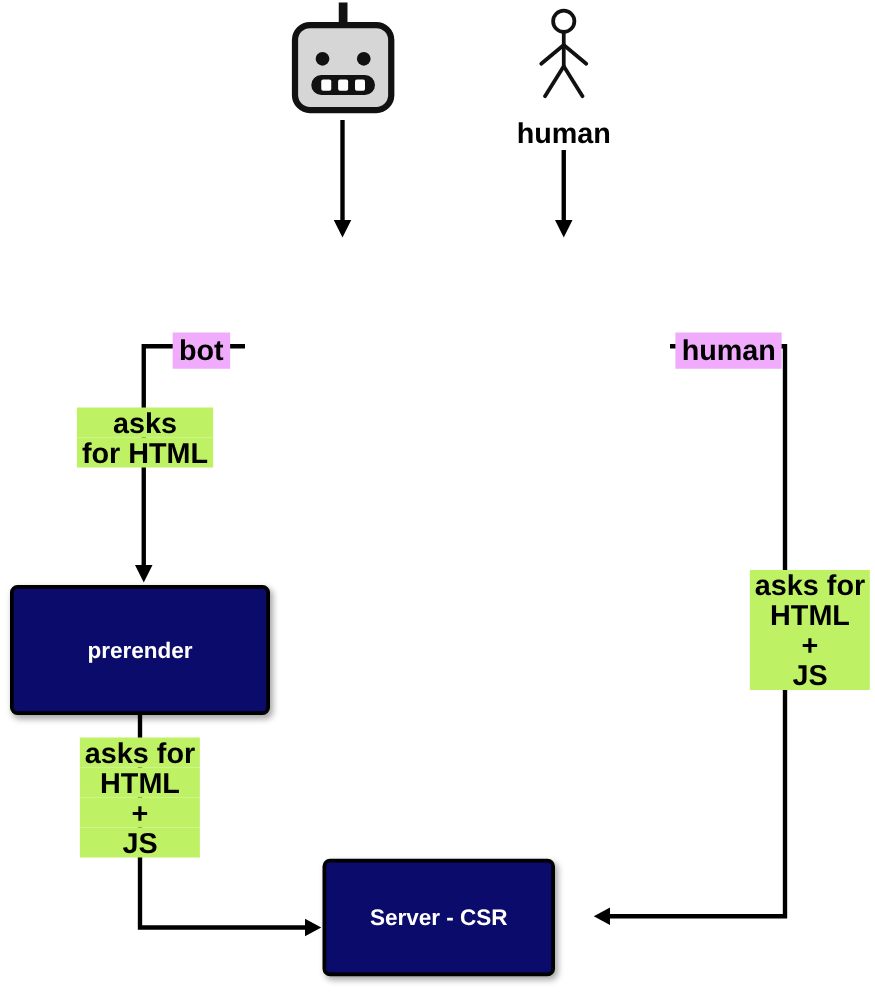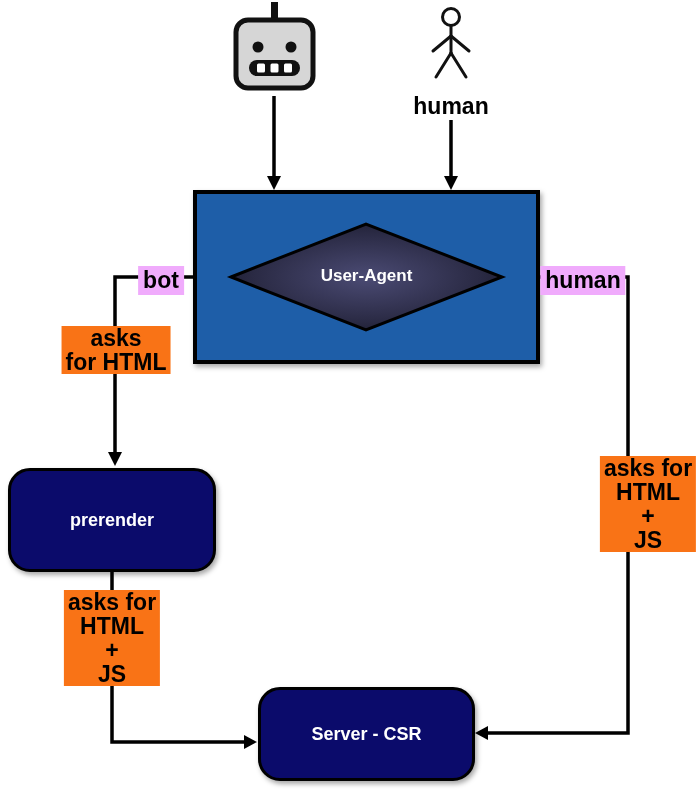--- a/index.html
+++ b/index.html
@@ -12,37 +12,37 @@
   }
   #connectors{position:absolute;left:0;top:0;z-index:1;}
   .panel{
     position:absolute;left:193px;top:190px;width:347px;height:174px;
     background:#1e5ea8;border:4px solid #000;box-sizing:border-box;
     z-index:2;box-shadow:2px 3px 5px rgba(0,0,0,0.35);
   }
   .panel svg{position:absolute;left:0;top:0;}
   .node{
     position:absolute;z-index:2;
-    background:#0b0b6b;border:3px solid #000;border-radius:22px;
+    background:#0b0b6b;border:3px solid #000;border-radius:6px;
     box-sizing:border-box;
     display:flex;flex-direction:column;align-items:center;justify-content:center;
     color:#ffffff;font-weight:bold;font-size:18px;line-height:24px;
     box-shadow:2px 3px 5px rgba(0,0,0,0.35);
     text-align:center;
   }
   #prerender-box{left:8px;top:468px;width:208px;height:104px;}
-  #server-box{left:258px;top:687px;width:217px;height:94px;}
+  #server-box{left:258px;top:687px;width:186px;height:94px;}
   .label{
     position:absolute;z-index:3;
     font-weight:bold;font-size:23px;color:#000;
     text-align:center;white-space:nowrap;
     transform:translateX(-50%);
   }
   .label-bg{background:#f0abfc;padding:1px 5px;}
-  .multiline div{line-height:24px;background:#f97316;padding:0 4px;}
+  .multiline div{line-height:24px;background:#bef264;padding:0 4px;}
   #diamond-label{
     position:absolute;z-index:3;left:50%;top:50%;
     transform:translate(-50%,-55%);
     color:#ffffff;font-weight:bold;font-size:17px;white-space:nowrap;
   }
 </style>
 </head>
 <body>
 
 <div id="canvas">
@@ -88,33 +88,20 @@
       <polyline points="112,572 112,742 246,742" fill="none" stroke="#000" stroke-width="3.5"></polyline>
       <polygon points="244,735 244,749 257,742" fill="#000"></polygon>
     </g>
 
     <g>
       <polyline points="536,277 628,277 628,733 486,733" fill="none" stroke="#000" stroke-width="3.5"></polyline>
       <polygon points="488,726 488,740 475,733" fill="#000"></polygon>
     </g>
   </svg>
 
-  <div class="panel">
-    <svg width="339" height="166" viewBox="0 0 339 166">
-      <defs>
-        <radialGradient id="diamondGrad" cx="50%" cy="50%" r="70%">
-          <stop offset="0%" stop-color="#4b4b74"></stop>
-          <stop offset="60%" stop-color="#2a2a44"></stop>
-          <stop offset="100%" stop-color="#10101c"></stop>
-        </radialGradient>
-      </defs>
-      <polygon points="34,83 169,30 305,83 169,136" fill="url(#diamondGrad)" stroke="#000" stroke-width="3"></polygon>
-    </svg>
-    <div id="diamond-label">User-Agent</div>
-  </div>
 
   <div id="prerender-box" class="node">
     <div>prerender</div>
   </div>
 
   <div id="server-box" class="node">
     <div>Server - CSR</div>
   </div>
 
   <div class="label" style="left:451px;top:93px;">human</div>

